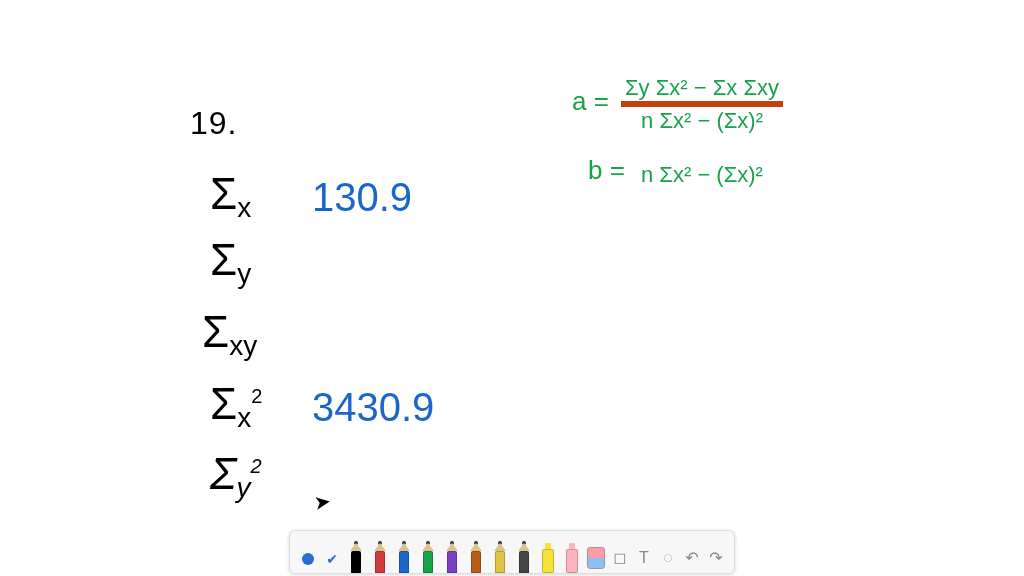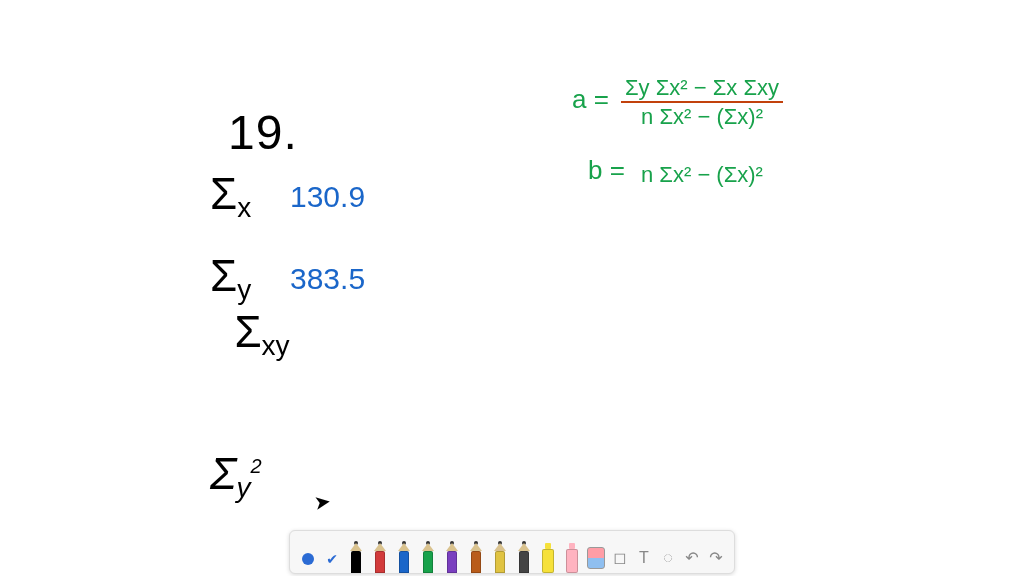--- a/index.html
+++ b/index.html
@@ -13,48 +13,48 @@
     position: relative;
   }
   .canvas {
     position: absolute;
     left: 0; top: 0; right: 0; bottom: 0;
   }
   .problem-number {
     position: absolute;
     left: 190px;
     top: 105px;
-    font-size: 48px;
+    font-size: 32px;
     color: #000;
     font-weight: 400;
     letter-spacing: 1px;
-    margin-left: 38px;
   }
   .sum-row {
     position: absolute;
     display: flex;
     align-items: center;
+    gap: 22px;
   }
   .sigma-label {
     color: #000;
     font-size: 44px;
     font-weight: 400;
     min-width: 80px;
     line-height: 1;
   }
   .sigma-label .sub { font-size: 28px; vertical-align: -8px; }
   .sigma-label .sup { font-size: 20px; vertical-align: 16px; }
   .sum-value {
     color: #1a66c9;
-    font-size: 30px;
+    font-size: 40px;
     font-weight: 500;
   }
   #row-sum-x  { left: 210px; top: 172px; }
-  #row-sum-y  { left: 210px; top: 238px; margin-top: 16px; }
-  #row-sum-xy { left: 222px; top: 310px; text-align: center; }
+  #row-sum-y  { left: 210px; top: 238px; }
+  #row-sum-xy { left: 202px; top: 310px; }
   #row-sum-x2 { left: 210px; top: 382px; }
   #row-sum-y2 { left: 210px; top: 452px; font-style: italic; }
 
   .formula {
     position: absolute;
     color: #18a24b;
     font-size: 22px;
     line-height: 1.1;
   }
   #formula-a { left: 572px; top: 76px; }
@@ -62,21 +62,21 @@
 
   .frac {
     display: inline-flex;
     flex-direction: column;
     align-items: center;
     vertical-align: middle;
     line-height: 1.05;
   }
   .frac .num {
     padding: 0 4px 2px 4px;
-    border-bottom: 2px solid #c2410c;
+    border-bottom: 6px solid #c2410c;
   }
   .frac .den {
     padding: 2px 4px 0 4px;
     text-align: center;
   }
   .eqlabel {
     font-size: 26px;
     margin-right: 6px;
   }
 
@@ -190,27 +190,30 @@
 
   <div class="problem-number">19.</div>
 
   <div id="row-sum-x" class="sum-row">
     <span class="sigma-label">Σ<span class="sub">x</span></span>
     <span class="sum-value">130.9</span>
   </div>
 
   <div id="row-sum-y" class="sum-row">
     <span class="sigma-label">Σ<span class="sub">y</span></span>
-    <span class="sum-value">383.5</span>
   </div>
 
   <div id="row-sum-xy" class="sum-row">
     <span class="sigma-label">Σ<span class="sub">xy</span></span>
   </div>
 
+  <div id="row-sum-x2" class="sum-row">
+    <span class="sigma-label">Σ<span class="sub">x</span><span class="sup">2</span></span>
+    <span class="sum-value">3430.9</span>
+  </div>
 
   <div id="row-sum-y2" class="sum-row">
     <span class="sigma-label">Σ<span class="sub">y</span><span class="sup">2</span></span>
     <span class="sum-value"></span>
   </div>
 
   <div id="formula-a" class="formula">
     <span class="eqlabel">a =</span>
     <span class="frac">
       <span class="num">Σy Σx² − Σx Σxy</span>

